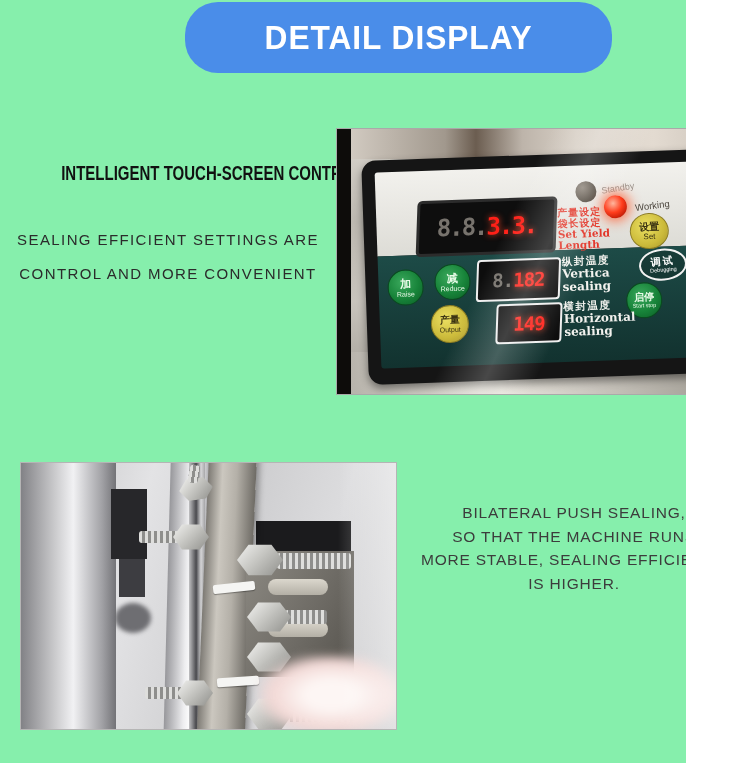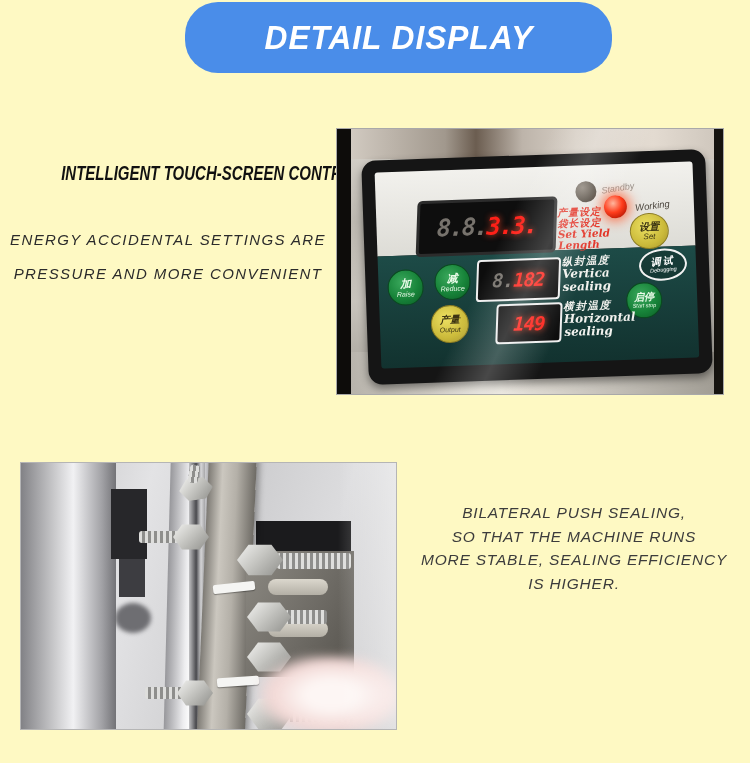--- a/index.html
+++ b/index.html
@@ -1,17 +1,17 @@
 <!DOCTYPE html>
 <html><head>
 <meta charset="utf-8">
 <style>
   html,body{margin:0;padding:0;background:#fff;}
-  .page{position:relative;width:750px;height:763px;background:#fef9c3;overflow:hidden;
-        font-family:"Liberation Sans", sans-serif;font-style:italic;}
+  .page{position:relative;width:686px;height:763px;background:#86efac;overflow:hidden;
+        font-family:"Liberation Sans", sans-serif;}
   .abs{position:absolute;}
 
   
   .banner{left:185px;top:2px;width:427px;height:71px;border-radius:33px;background:#4a8de9;
           display:flex;align-items:center;justify-content:center;}
   .banner-text{color:#ffffff;font-size:33px;font-weight:700;letter-spacing:1px;transform:scaleX(.96);}
 
   
   .intro-heading{left:2px;top:162px;width:334px;text-align:center;white-space:nowrap;color:#111;}
   .intro-heading span{display:inline-block;font-size:20px;font-weight:700;transform:scaleX(.75);transform-origin:center;}
@@ -126,22 +126,22 @@
 
 <div class="page">
 
   <div class="abs banner">
     <div class="banner-text">DETAIL DISPLAY</div>
   </div>
 
   <div class="abs intro-heading">
     <span>INTELLIGENT TOUCH-SCREEN CONTROL PANEL</span>
   </div>
-  <div class="abs intro-line intro-line1">ENERGY ACCIDENTAL SETTINGS ARE</div>
-  <div class="abs intro-line intro-line2">PRESSURE AND MORE CONVENIENT</div>
+  <div class="abs intro-line intro-line1">SEALING EFFICIENT SETTINGS ARE</div>
+  <div class="abs intro-line intro-line2">CONTROL AND MORE CONVENIENT</div>
 
   <div class="abs photo1">
     <div class="abs p1-topband"></div>
     <div class="abs p1-bottomsheen"></div>
     <div class="abs p1-leftstrip"></div>
     <div class="abs p1-rightstrip"></div>
 
     <div class="abs panel">
       <div class="panel-inner">
         <div class="abs zone-white"></div>

